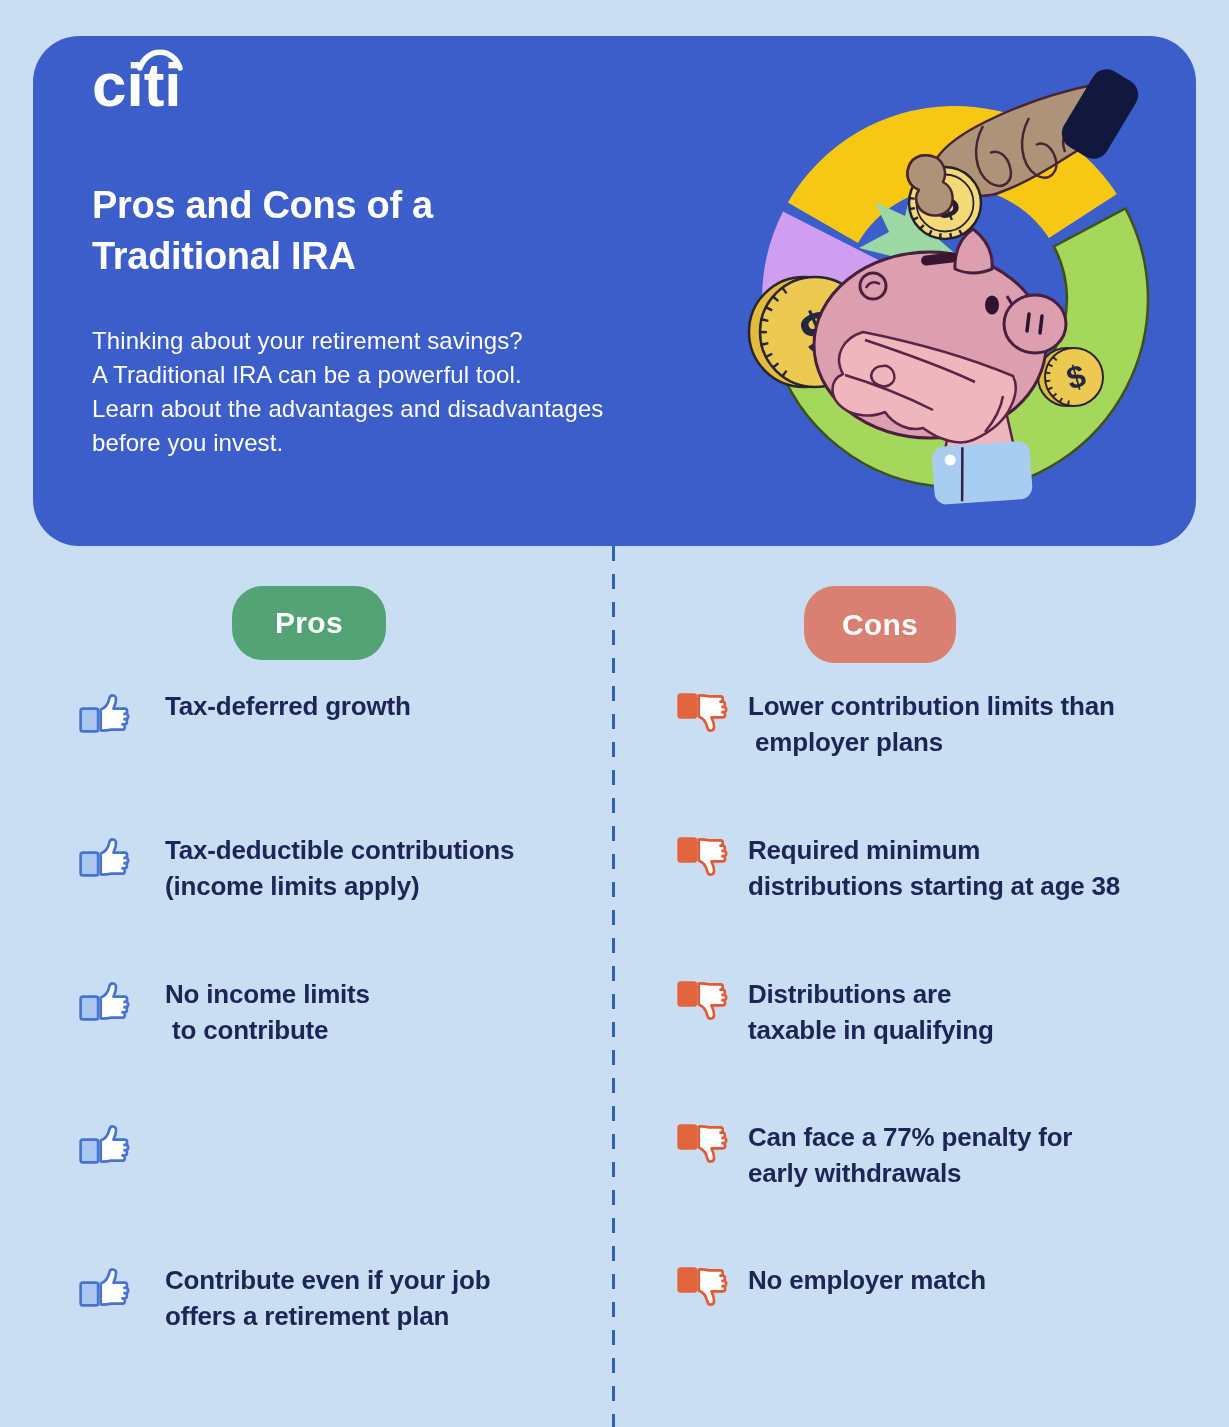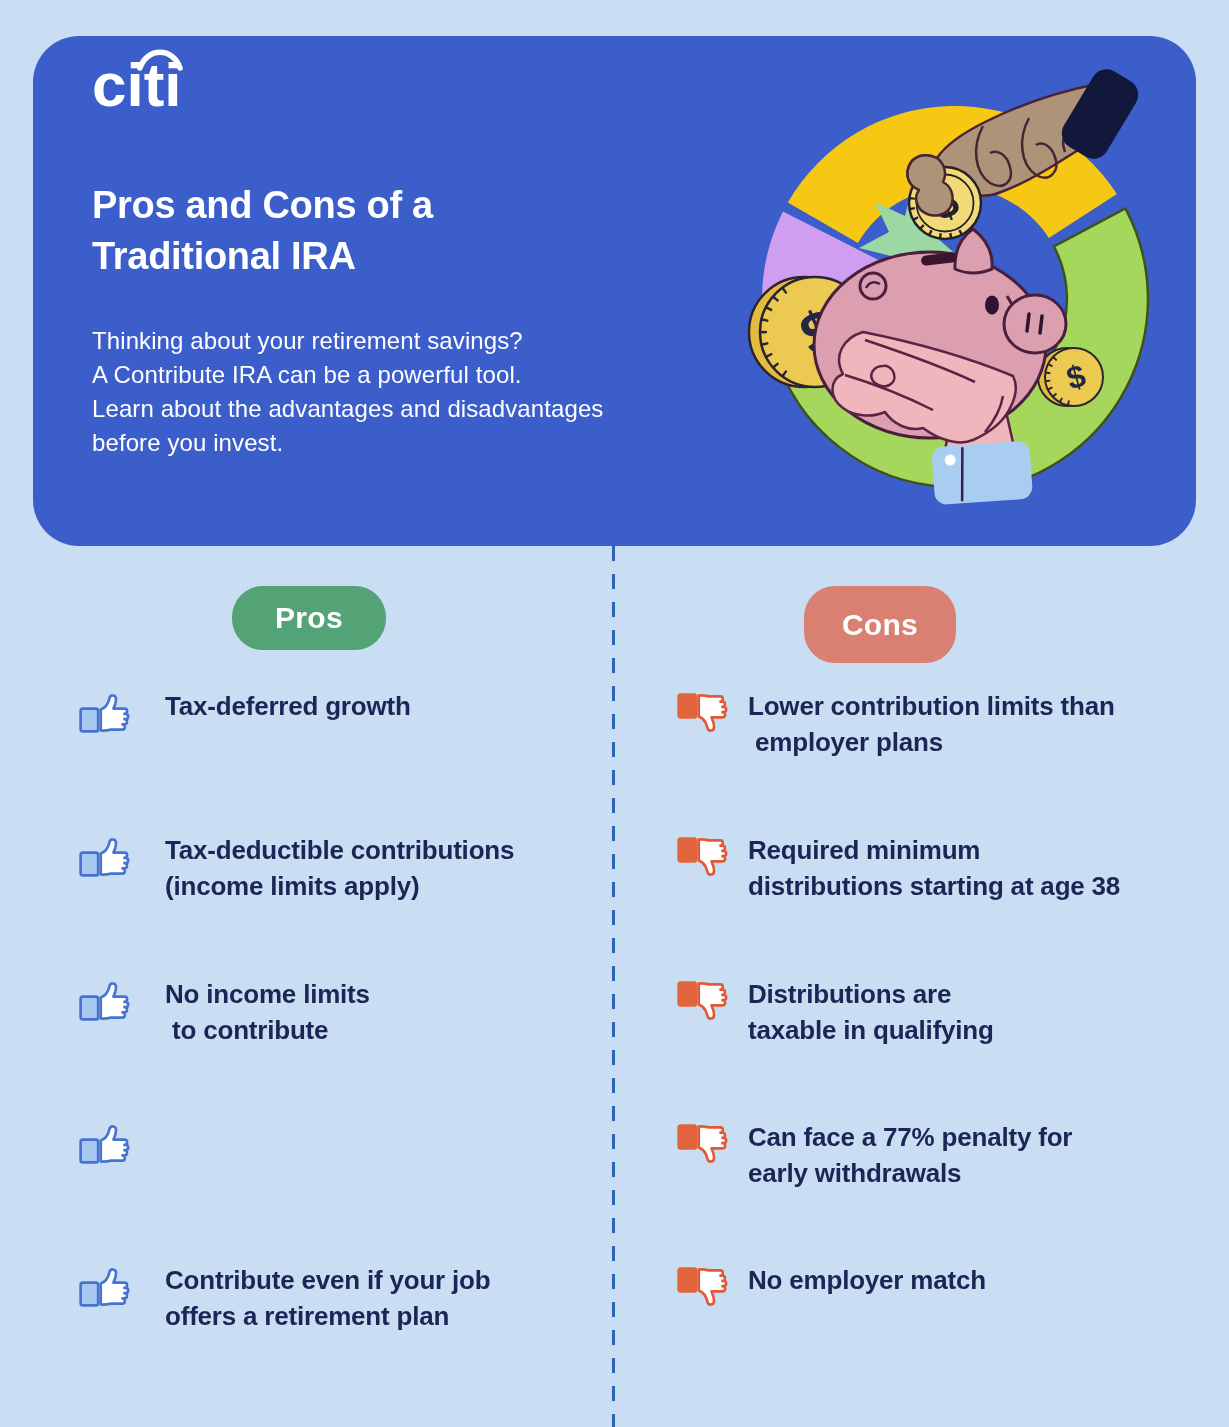--- a/index.html
+++ b/index.html
@@ -16,21 +16,21 @@
     font-size:24px;font-weight:400;line-height:34px;white-space:pre-line;letter-spacing:0.1px;}
   .illustration{position:absolute;left:712px;top:24px;}
 
   
   .divider{position:absolute;left:612px;top:546px;width:3px;height:881px;
     background:repeating-linear-gradient(to bottom,var(--divider-blue,#2e63b4) 0 15px,transparent 15px 28px);}
 
   
   .badge{position:absolute;display:flex;align-items:center;justify-content:center;
     color:#fff;font-size:30px;font-weight:700;border-radius:31px;letter-spacing:0.3px;}
-  .pros-badge{left:232px;top:586px;width:154px;height:64px;background:var(--pros-green,#53a377);}
+  .pros-badge{left:232px;top:586px;width:154px;height:74px;background:var(--pros-green,#53a377);}
   .cons-badge{left:804px;top:586px;width:152px;height:77px;background:var(--cons-salmon,#d98073);}
 
   
   .row{position:absolute;display:flex;align-items:flex-start;width:540px;}
   .row.left{left:78px;}
   .row.right{left:676px;}
   .r1{top:688px}.r2{top:832px}.r3{top:976px}.r4{top:1119px}.r5{top:1262px}
   .thumb{width:56px;height:46px;flex:none;margin-top:2px;}
   .item-text{margin-left:31px;color:var(--text-navy,#1c2555);font-size:26px;font-weight:700;
     line-height:36px;white-space:pre-wrap;letter-spacing:-0.2px;}
@@ -61,21 +61,21 @@
     <div class="logo">
       <svg width="120" height="80" viewBox="0 0 120 80">
         <text x="2" y="64" font-size="62" font-weight="bold" fill="#ffffff" font-family="Liberation Sans, sans-serif">citi</text>
         <path d="M 50 26 C 57 5 83 5 90 26" fill="none" stroke="#ffffff" stroke-width="5.5" stroke-linecap="round"></path>
       </svg>
     </div>
 
     <div class="title">Pros and Cons of a
 Traditional IRA</div>
     <div class="subtitle">Thinking about your retirement savings?
-A Contribute IRA can be a powerful tool.
+A Traditional IRA can be a powerful tool.
 Learn about the advantages and disadvantages
 before you invest.</div>
 
     <svg class="illustration" width="450" height="452" viewBox="0 0 450 452">
 
       <path fill="#f6c713" d="M 42.8 142.5 A 193 193 0 0 1 371.9 133.9 L 303.9 178 A 112 112 0 0 0 113 183 Z"></path>
       <path fill="#8e2d52" transform="translate(0,13)" d="M 38 151.4 A 193 193 0 0 0 22 282.4 L 175.9 246.9 A 35 35 0 0 1 178.8 223.1 Z"></path>
       <path fill="#cf9ef1" d="M 38 151.4 A 193 193 0 0 0 22 282.4 L 175.9 246.9 A 35 35 0 0 1 178.8 223.1 Z"></path>
       <path fill="#a5d75c" stroke="#3f5316" stroke-width="2.5" d="M 29.3 290.8 A 188 188 0 0 0 203.4 426.9 L 206.5 338.9 A 100 100 0 0 1 113.9 266.6 Z"></path>
       <path fill="#a5d75c" stroke="#3f5316" stroke-width="2.5" d="M 380.4 148.4 A 193 193 0 0 1 233.5 430.5 L 223.7 350.1 A 112 112 0 0 0 308.9 186.5 Z"></path>

